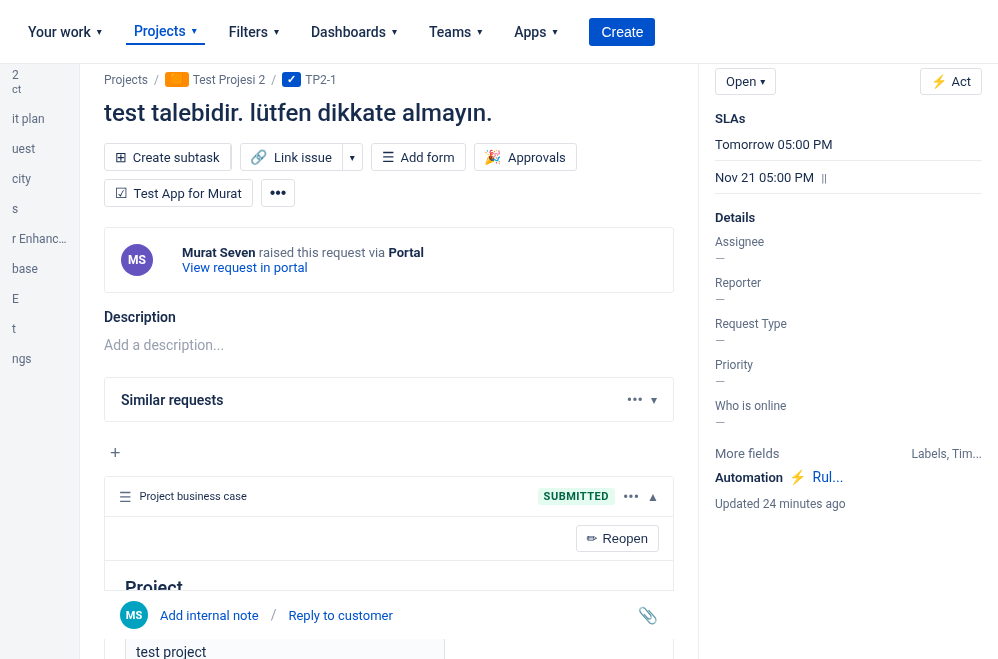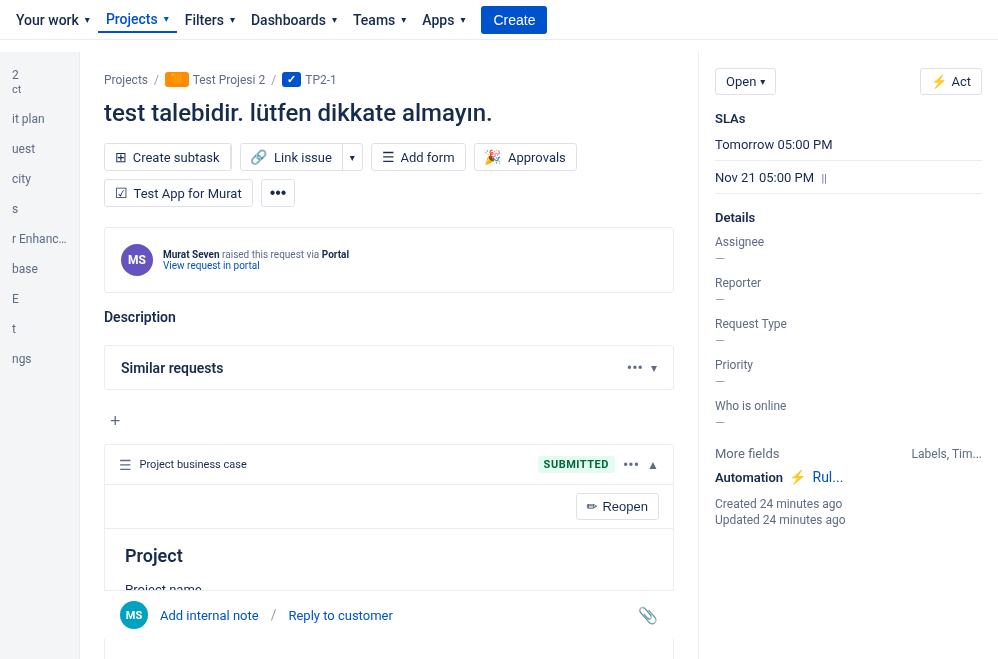--- a/index.html
+++ b/index.html
@@ -1,21 +1,21 @@
 <!DOCTYPE html>
 <html><head>
   <meta charset="utf-8">
   <style>
     * { box-sizing: border-box; margin: 0; padding: 0; }
     body { font-family: -apple-system, BlinkMacSystemFont, 'Segoe UI', Roboto, sans-serif; font-size: 14px; background: #fff; color: #172b4d; overflow: hidden; }
 
     
     .top-nav {
-      display: flex; align-items: center; height: 40px; background: #fff;
-      border-bottom: 1px solid #ebecf0; padding: 0 8px; gap: 0;
+      display: flex; align-items: center; height: 64px; background: #fff;
+      border-bottom: 1px solid #ebecf0; padding: 0 20px; gap: 16px;
       position: fixed; top: 0; left: 0; right: 0; z-index: 100;
     }
     .nav-item {
       display: flex; align-items: center; gap: 4px; padding: 4px 8px;
       border-radius: 3px; cursor: pointer; font-size: 14px; color: #172b4d;
       font-weight: 500;
     }
     .nav-item.active { color: #0052cc; border-bottom: 2px solid #0052cc; border-radius: 0; }
     .nav-chevron { font-size: 10px; margin-left: 2px; }
     .create-btn {
@@ -95,21 +95,21 @@
       padding: 16px; margin-bottom: 16px;
     }
     .raised-by-row {
       display: flex; align-items: center; gap: 10px;
     }
     .avatar {
       width: 32px; height: 32px; border-radius: 50%; background: #6554c0;
       display: flex; align-items: center; justify-content: center;
       color: #fff; font-size: 12px; font-weight: 700; flex-shrink: 0;
     }
-    .raised-text { font-size: 10px; color: #5e6c84; }
+    .raised-text { font-size: 13px; color: #5e6c84; margin-left: 19px; }
     .raised-text strong { color: #172b4d; }
     .raised-text a { color: #0052cc; text-decoration: none; }
 
     
     .section { margin-bottom: 20px; }
     .section-title { font-size: 14px; font-weight: 600; color: #172b4d; margin-bottom: 8px; }
     .description-placeholder { font-size: 14px; color: #97a0af; cursor: text; padding: 4px 0; }
 
     
     .similar-requests-card {
@@ -345,20 +345,21 @@
           <span> </span><span>raised this request via</span>
           <span> </span><strong>Portal</strong>
           <br>
           <a href="#">View request in portal</a>
         </div>
       </div>
     </div>
 
     <div class="section">
       <div class="section-title">Description</div>
+      <div class="description-placeholder">Add a description...</div>
     </div>
 
     <div class="similar-requests-card">
       <div class="similar-requests-header">
         <span class="similar-requests-title">Similar requests</span>
         <div class="similar-requests-actions">
           <span class="icon-dots">•••</span>
           <span class="chevron-down">▾</span>
         </div>
       </div>
@@ -466,19 +467,18 @@
 
     <div class="automation-section">
       <div class="automation-row">
         <span class="automation-title">Automation</span>
         <span class="automation-icon">⚡</span>
         <a href="#" class="automation-link">Rul...</a>
       </div>
     </div>
 
     <div class="timestamps">
-      <div class="timestamp-line">Created 24 minutes ago</div>
       <div class="timestamp-line">Updated 24 minutes ago</div>
     </div>
 
   </div>
 
 </div>
 
 </body></html>

